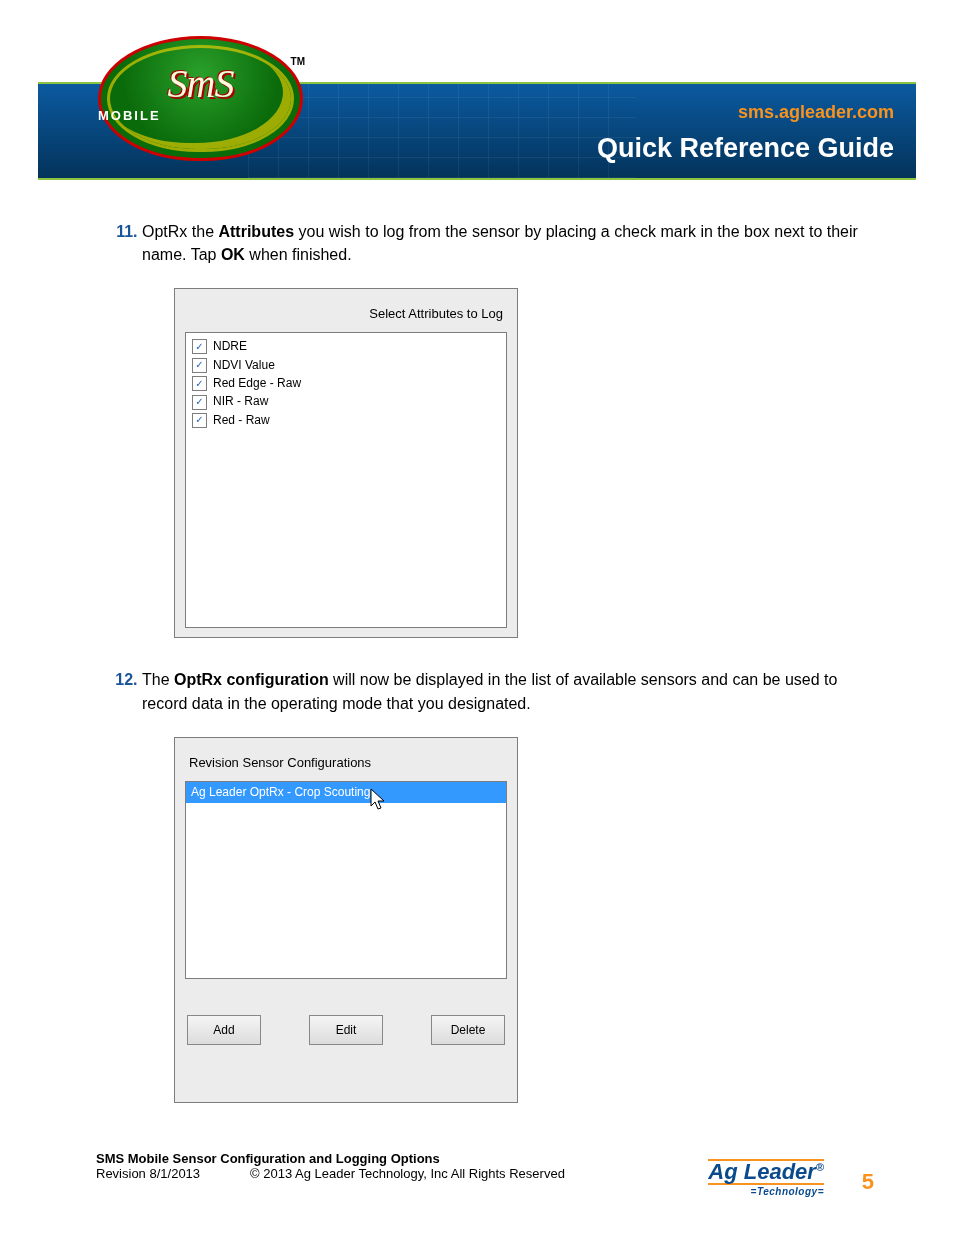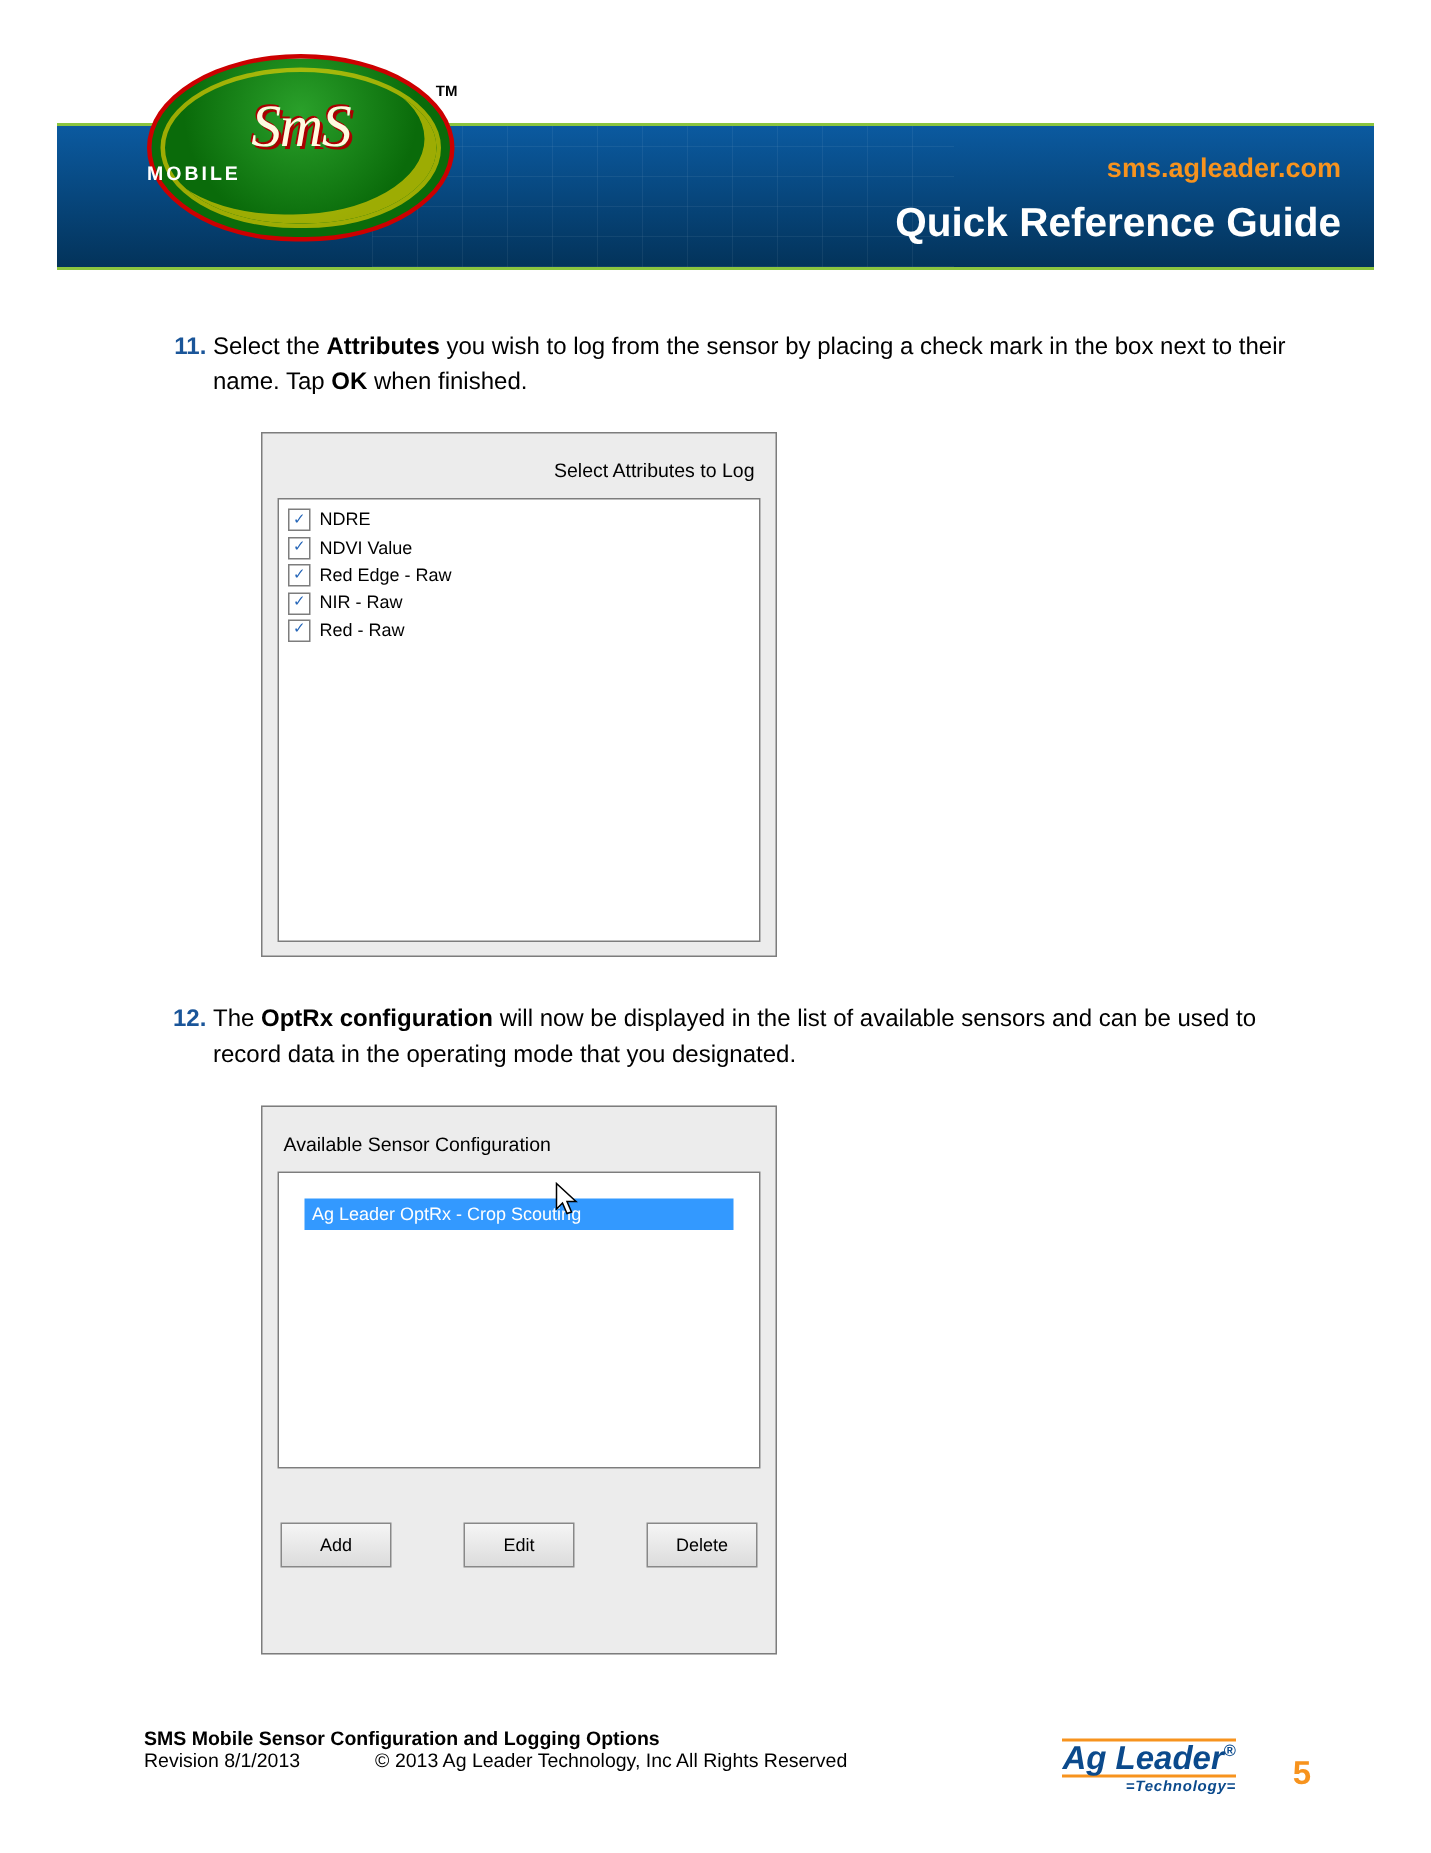--- a/index.html
+++ b/index.html
@@ -186,21 +186,21 @@
     align-items: center;
     justify-content: center;
     font-size: 10px;
     line-height: 1;
     color: #2666b8;
   }
   .listbox2 {
     background: #fff;
     border: 1px solid #7d7d7d;
     height: 198px;
-    padding: 17px;
+    padding: 0;
     position: relative;
     box-sizing: border-box;
   }
   .selected-item {
     background: #3399ff;
     color: #fff;
     padding: 2px 5px;
     font-size: 12px;
     display: inline-block;
     width: 100%;
@@ -306,21 +306,21 @@
       <div class="sms-text">SmS</div>
       <div class="sms-sub">MOBILE</div>
       <div class="sms-tm">TM</div>
     </div>
   </div>
 
   <div class="content">
     <ol class="steps" start="11">
       <li>
         <span class="li-inner">
-          <span>Select the </span><b>Attributes</b><span> you wish to log from the sensor by placing a check mark in the box next to their name. Tap </span><b>OK</b><span> when finished.</span>
+          <span>OptRx the </span><b>Attributes</b><span> you wish to log from the sensor by placing a check mark in the box next to their name. Tap </span><b>OK</b><span> when finished.</span>
         </span>
 
         <div class="panel" style="height:350px;text-align:right;">
           <div class="panel-label">Select Attributes to Log</div>
           <div class="listbox" style="height:296px;">
             <div class="chk-row">
               <span class="chk">✓</span>
               <span>NDRE</span>
             </div>
             <div class="chk-row">
@@ -342,21 +342,21 @@
           </div>
         </div>
       </li>
 
       <li>
         <span class="li-inner">
           <span>The </span><b>OptRx configuration</b><span> will now be displayed in the list of available sensors and can be used to record data in the operating mode that you designated.</span>
         </span>
 
         <div class="panel" style="height:366px;">
-          <div class="panel-label">Available Sensor Configuration</div>
+          <div class="panel-label">Revision Sensor Configurations</div>
           <div class="listbox2">
             <div class="selected-item">Ag Leader OptRx - Crop Scouting</div>
             <span class="cursor">
               <svg width="20" height="24" viewBox="0 0 20 24">
                   <path d="M1 1 L1 18 L5 14 L8 21 L11 20 L8 13 L14 13 Z" fill="#fff" stroke="#000" stroke-width="1"></path>
                 </svg>
             </span>
           </div>
           <div class="btn-row">
             <button class="winbtn">Add</button>

